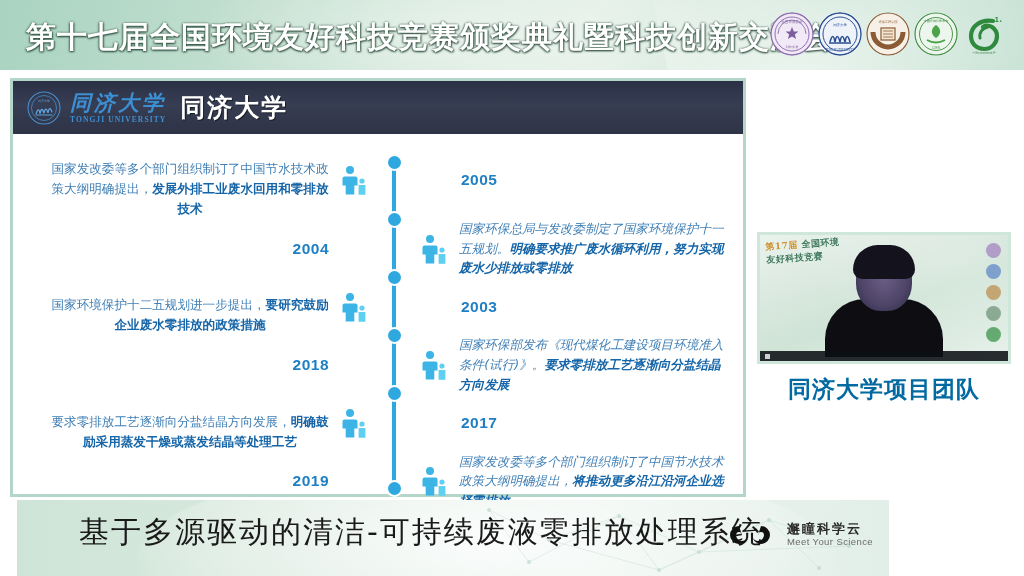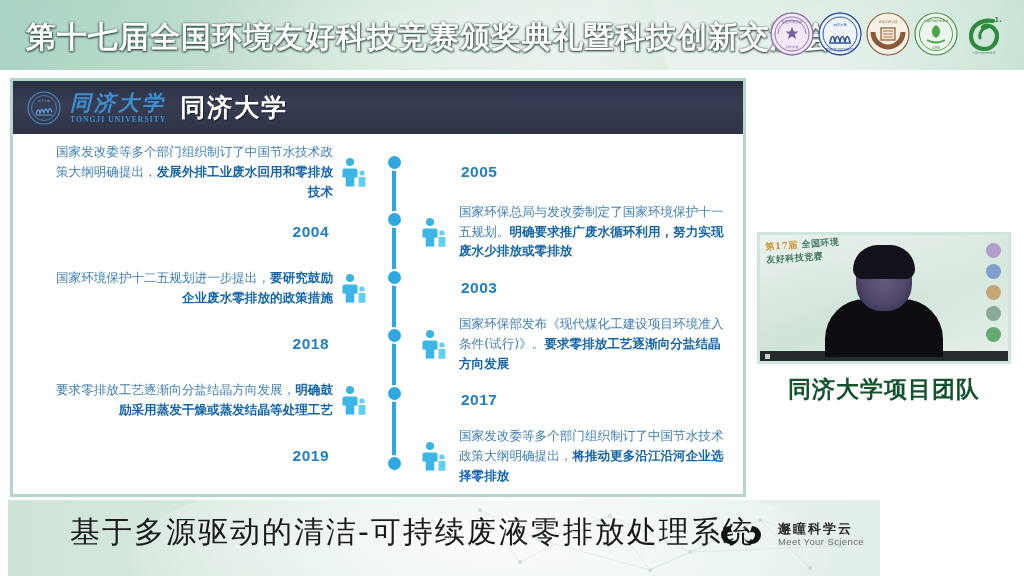--- a/index.html
+++ b/index.html
@@ -88,39 +88,39 @@
   .tl-axis .rail{
     position:absolute;left:50%;top:14px;bottom:16px;width:4px;margin-left:-2px;
     background:#2fa8e0;border-radius:2px;
   }
   .tl-dot{
     position:absolute;left:50%;width:13px;height:13px;margin-left:-6.5px;
     border-radius:50%;background:#2fa8e0;box-shadow:0 0 0 2px #ffffff;
   }
 
   .cell{display:flex;align-items:center;box-sizing:border-box;}
-  .txt-left{grid-column:1;justify-content:flex-end;text-align:right;}
+  .txt-left{grid-column:1;justify-content:flex-end;text-align:center;margin-top:17px;}
   .ico-left{grid-column:2;justify-content:center;}
   .ico-right{grid-column:4;justify-content:center;}
   .txt-right{grid-column:5;justify-content:flex-start;}
 
   .year{
     font-size:15.5px;font-weight:700;color:#1f7fc4;letter-spacing:.5px;
     font-family:"Liberation Sans",sans-serif;
   }
   .year-left{grid-column:1;justify-content:flex-end;padding-right:4px;}
   .year-right{grid-column:5;justify-content:flex-start;padding-left:6px;}
 
   .para{
     font-size:12.6px;line-height:1.58;color:#3f7fb5;
     font-family:"DejaVu Sans","Liberation Sans",sans-serif;
     width:100%;
   }
   .para b{color:#1565a8;font-weight:700;}
-  .para.r{padding-left:4px;}
+  .para.r{padding-left:4px;font-style:italic;}
 
   .picto{width:28px;height:30px;display:block;}
 
   
   .vid{
     position:absolute;left:757px;top:232px;width:254px;height:132px;
     border:3px solid #cfe6da;box-sizing:border-box;background:#0a0d12;overflow:hidden;
   }
   .vid-bg{
     position:absolute;inset:0;
@@ -159,27 +159,27 @@
   }
   .vid-bar{
     position:absolute;left:0;right:0;bottom:0;height:10px;background:rgba(12,16,20,.88);
   }
   .vid-bar i{
     position:absolute;left:5px;top:3px;width:5px;height:5px;background:#cfcfcf;display:block;
   }
   .vid-caption{
     position:absolute;left:757px;top:374px;width:254px;
     text-align:center;font-size:23px;font-weight:700;letter-spacing:1px;
-    color:#14532d;text-shadow:1px 1px 0 rgba(255,255,255,.55);
+    color:#0369a1;text-shadow:1px 1px 0 rgba(255,255,255,.55);
     font-family:"DejaVu Sans","Liberation Sans",sans-serif;
   }
 
   
   .bottom{
-    position:absolute;left:8px;top:500px;width:872px;height:76px;
+    position:absolute;left:17px;top:500px;width:872px;height:76px;
     background:linear-gradient(90deg,#cfe4d8 0%,#d8e9de 30%,#e8f2ec 65%,#e2efe8 100%);
     overflow:hidden;
   }
   .bottom-swoosh{
     position:absolute;left:120px;top:-40px;width:700px;height:200px;border-radius:50%;
     background:radial-gradient(ellipse at 50% 40%, rgba(255,255,255,.85), rgba(255,255,255,.25) 60%, rgba(255,255,255,0) 75%);
   }
   .bottom-net{
     position:absolute;right:0;top:0;width:420px;height:76px;opacity:.5;
   }

